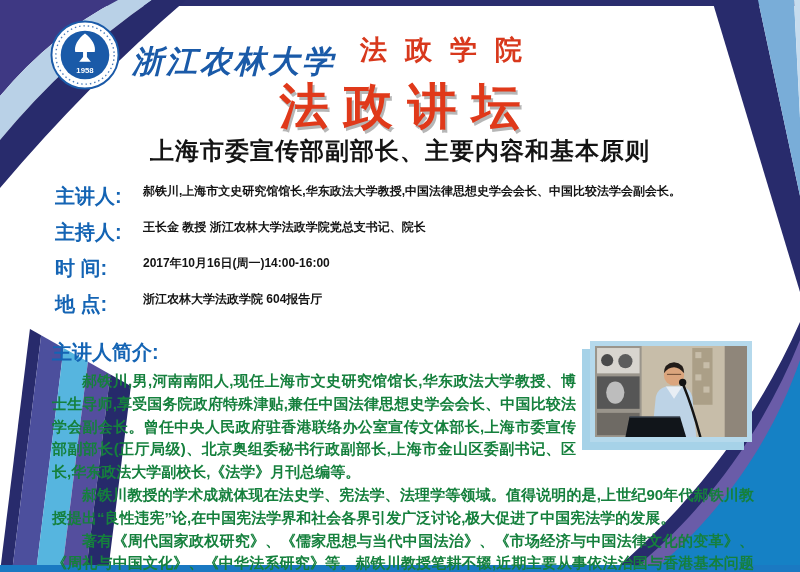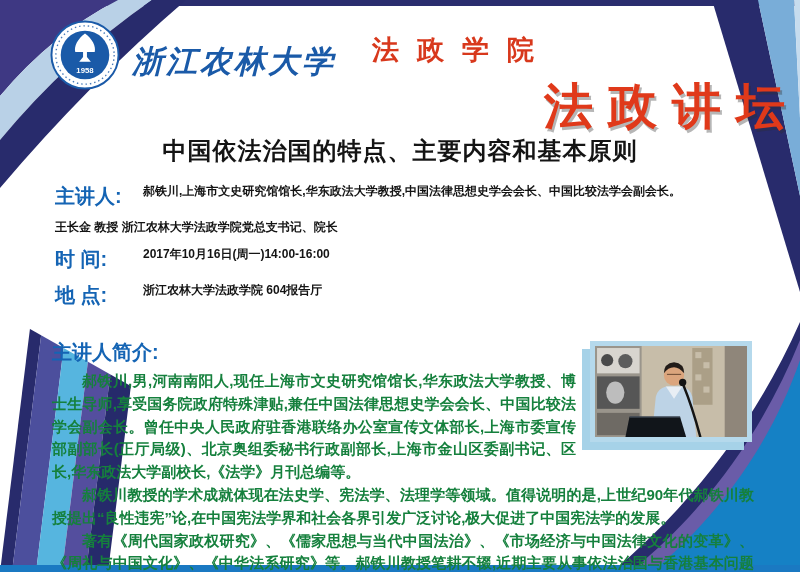--- a/index.html
+++ b/index.html
@@ -14,24 +14,24 @@
   .poster{position:relative;width:800px;height:572px;background:#fff;overflow:hidden;}
   .decor{position:absolute;inset:0;width:100%;height:100%;z-index:0;}
   .content{position:absolute;inset:0;z-index:1;}
 
   
   .hdr{position:absolute;left:50px;top:20px;display:flex;align-items:center;}
   .logo{width:70px;height:70px;flex:none;}
   .uniblock{margin-left:12px;margin-top:14px;}
   .uni-cn{font-size:31px;font-weight:900;font-style:italic;color:var(--unib);letter-spacing:3px;line-height:1.05;}
   .uni-en{font-size:10.5px;font-weight:700;color:var(--unib);letter-spacing:1.6px;margin-top:3px;}
-  .college{margin-left:36px;padding-bottom:10px;font-size:27px;font-weight:900;color:var(--red);letter-spacing:18px;}
+  .college{margin-left:24px;padding-bottom:10px;font-size:27px;font-weight:900;color:var(--red);letter-spacing:18px;}
 
   
-  .title{position:absolute;top:74px;left:0;width:100%;text-align:right;
+  .title{position:absolute;top:74px;left:0;width:100%;text-align:center;
          font-size:49px;font-weight:900;color:var(--titlered);letter-spacing:15px;padding-left:15px;
          text-shadow:2px 3px 0 rgba(45,45,45,.35);}
   .subtitle{position:absolute;top:135px;left:0;width:100%;text-align:center;
          font-size:24px;font-weight:900;color:var(--ink);letter-spacing:1px;}
 
   
   .info{position:absolute;left:55px;top:183px;width:700px;}
   .row{display:flex;margin-bottom:10px;}
   .lab{flex:none;width:88px;font-size:20px;font-weight:900;color:var(--label);line-height:1.3;}
   .val{font-size:12px;font-weight:700;color:var(--ink);line-height:1.42;}
@@ -87,28 +87,29 @@
         <path d="M36,14 C28.5,19.5 24.5,27 26,33 L34,33 L34,38 L30,43 L42,43 L38,38 L38,33 L46,33 C47.5,27 43.5,19.5 36,14 Z" fill="#fff"></path>
         <text x="36" y="54" text-anchor="middle" font-size="8" font-weight="bold" fill="#fff">1958</text>
       </svg>
       <div class="uniblock">
         <div class="uni-cn">浙江农林大学</div>
       </div>
       <div class="college">法政学院</div>
     </div>
 
     <div class="title">法政讲坛</div>
-    <div class="subtitle">中国依法治国的特点、主要内容和基本原则</div>
+    <div class="subtitle">上海市委宣传部副部长、主要内容和基本原则</div>
 
     <div class="info">
       <div class="row">
         <span class="lab">主讲人:</span>
         <span class="val">郝铁川,上海市文史研究馆馆长,华东政法大学教授,中国法律思想史学会会长、中国比较法学会副会长。</span>
       </div>
       <div class="row">
+        <span class="lab">主持人:</span>
         <span class="val">王长金 教授 浙江农林大学法政学院党总支书记、院长</span>
       </div>
       <div class="row">
         <span class="lab">时 间:</span>
         <span class="val">2017年10月16日(周一)14:00-16:00</span>
       </div>
       <div class="row">
         <span class="lab">地 点:</span>
         <span class="val">浙江农林大学法政学院 604报告厅</span>
       </div>

